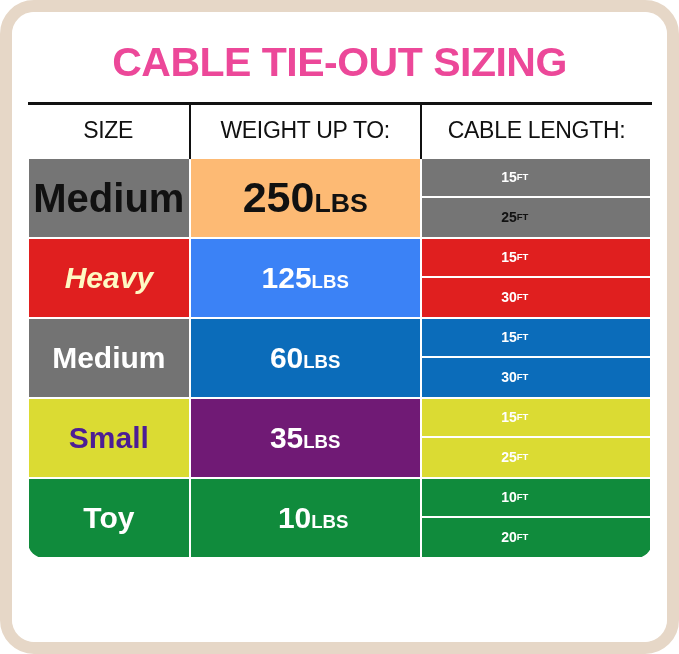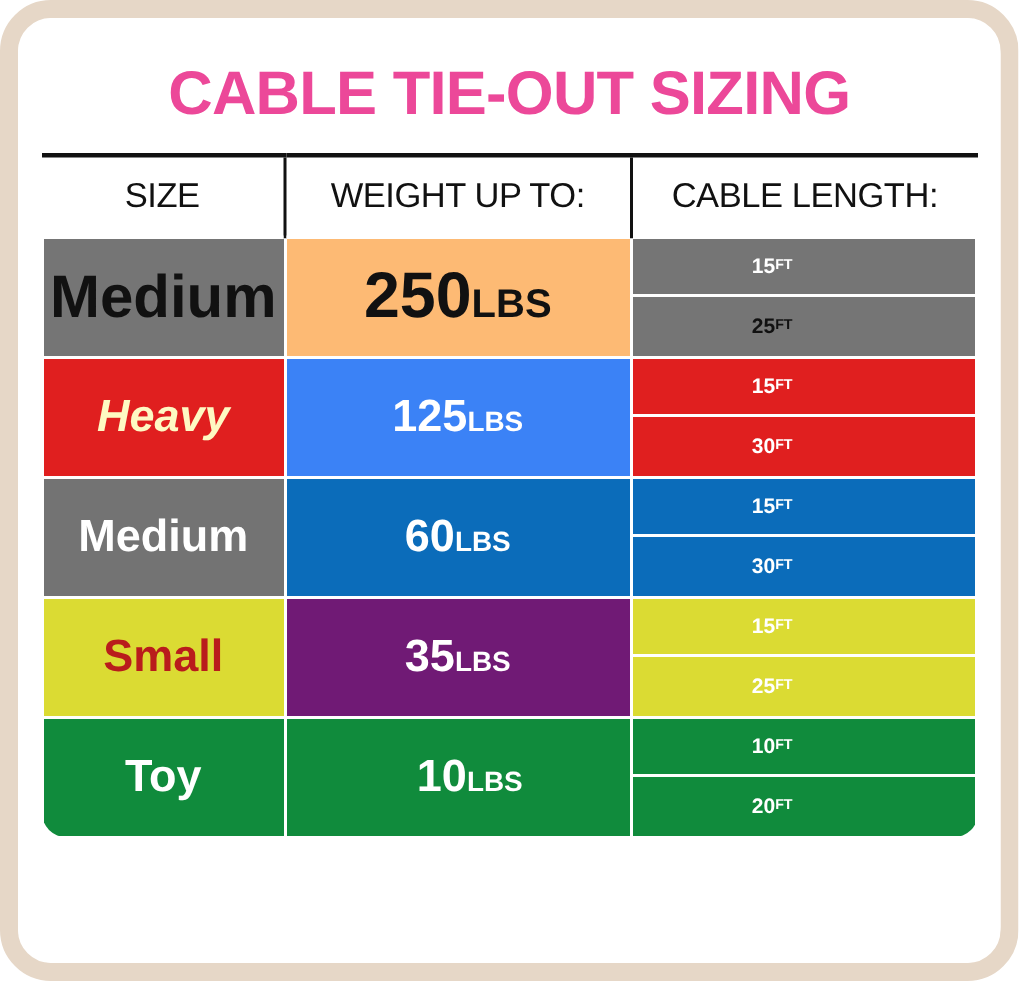--- a/index.html
+++ b/index.html
@@ -203,21 +203,21 @@
                   <span class="unit">FT</span>
                 </div>
                 <div class="len-item bottom" style="color: rgb(255, 255, 255);">
                   <span>30</span>
                   <span class="unit">FT</span>
                 </div>
               </div>
             </td>
           </tr>
           <tr class="body-row row-small">
-            <td class="cell size-cell" style="background: rgb(219, 219, 51);"><span class="size-text" style="color: #b91c1c;">Small</span></td>
+            <td class="cell size-cell" style="background: rgb(219, 219, 51);"><span class="size-text" style="color: #4c1d95;">Small</span></td>
             <td class="cell weight-cell" style="background: #701a75;"><span class="wt-text" style="color: rgb(255, 255, 255);"><span>35</span><span class="unit">LBS</span></span></td>
             <td class="cell len-cell" style="background: rgb(219, 219, 51);">
               <div class="len-stack">
                 <div class="len-item top" style="color: rgb(255, 255, 255);">
                   <span>15</span>
                   <span class="unit">FT</span>
                 </div>
                 <div class="len-item bottom" style="color: rgb(255, 255, 255);">
                   <span>25</span>
                   <span class="unit">FT</span>

